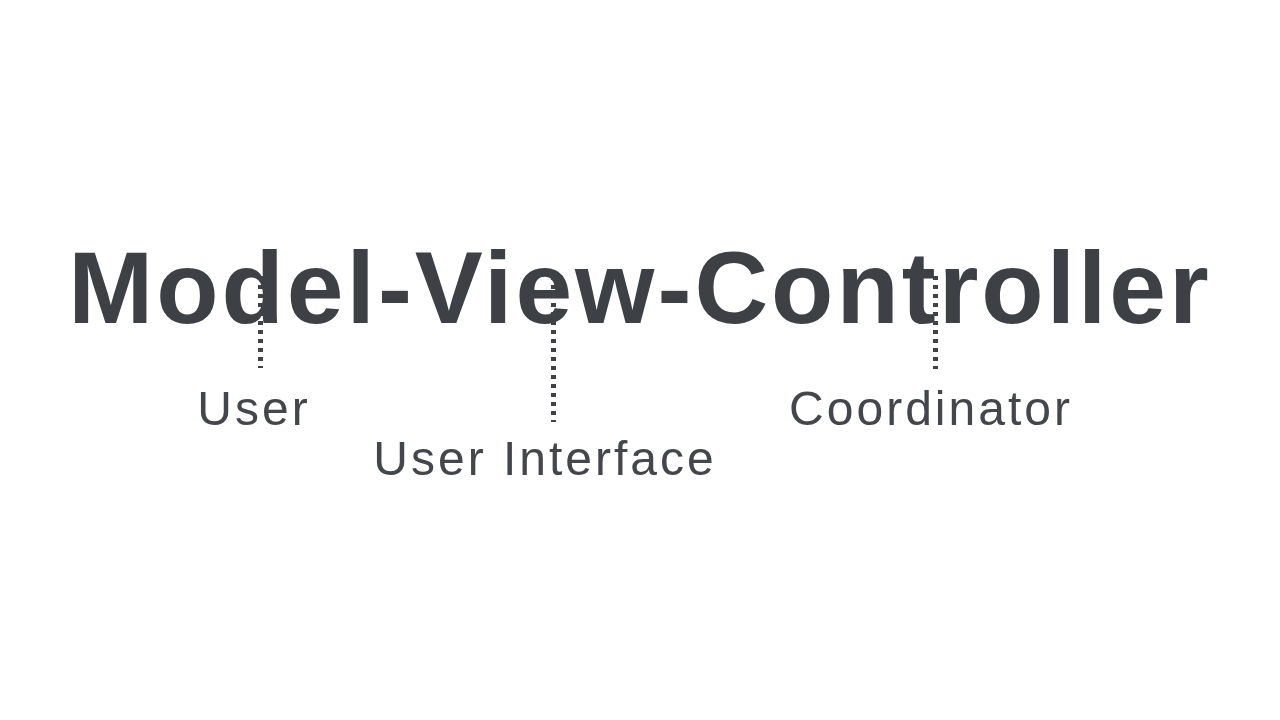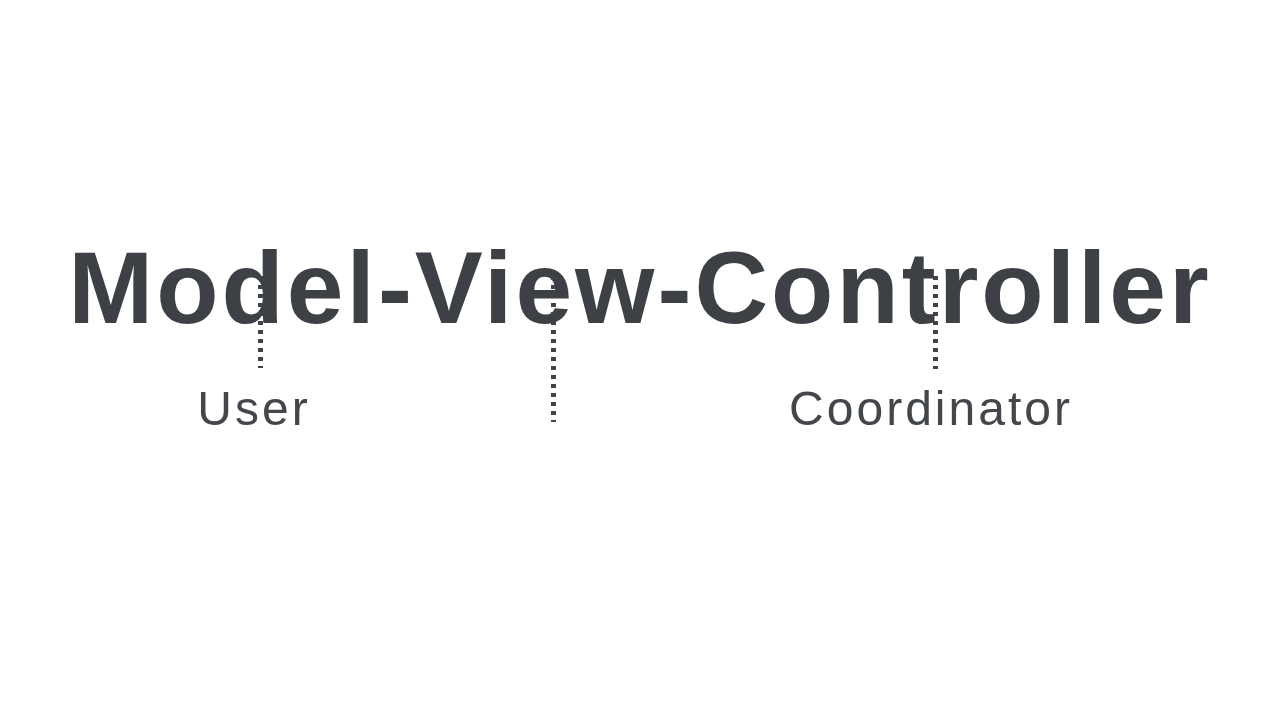--- a/index.html
+++ b/index.html
@@ -64,16 +64,17 @@
   <h1 class="diagram-title">Model-View-Controller</h1>
 
   <div class="connector model"></div>
 
   <div class="connector view"></div>
 
   <div class="connector controller"></div>
 
   <div class="label data">User</div>
 
+  <div class="label user-interface">User Interface</div>
 
   <div class="label coordinator">Coordinator</div>
 
 </div>
 
 </body></html>

